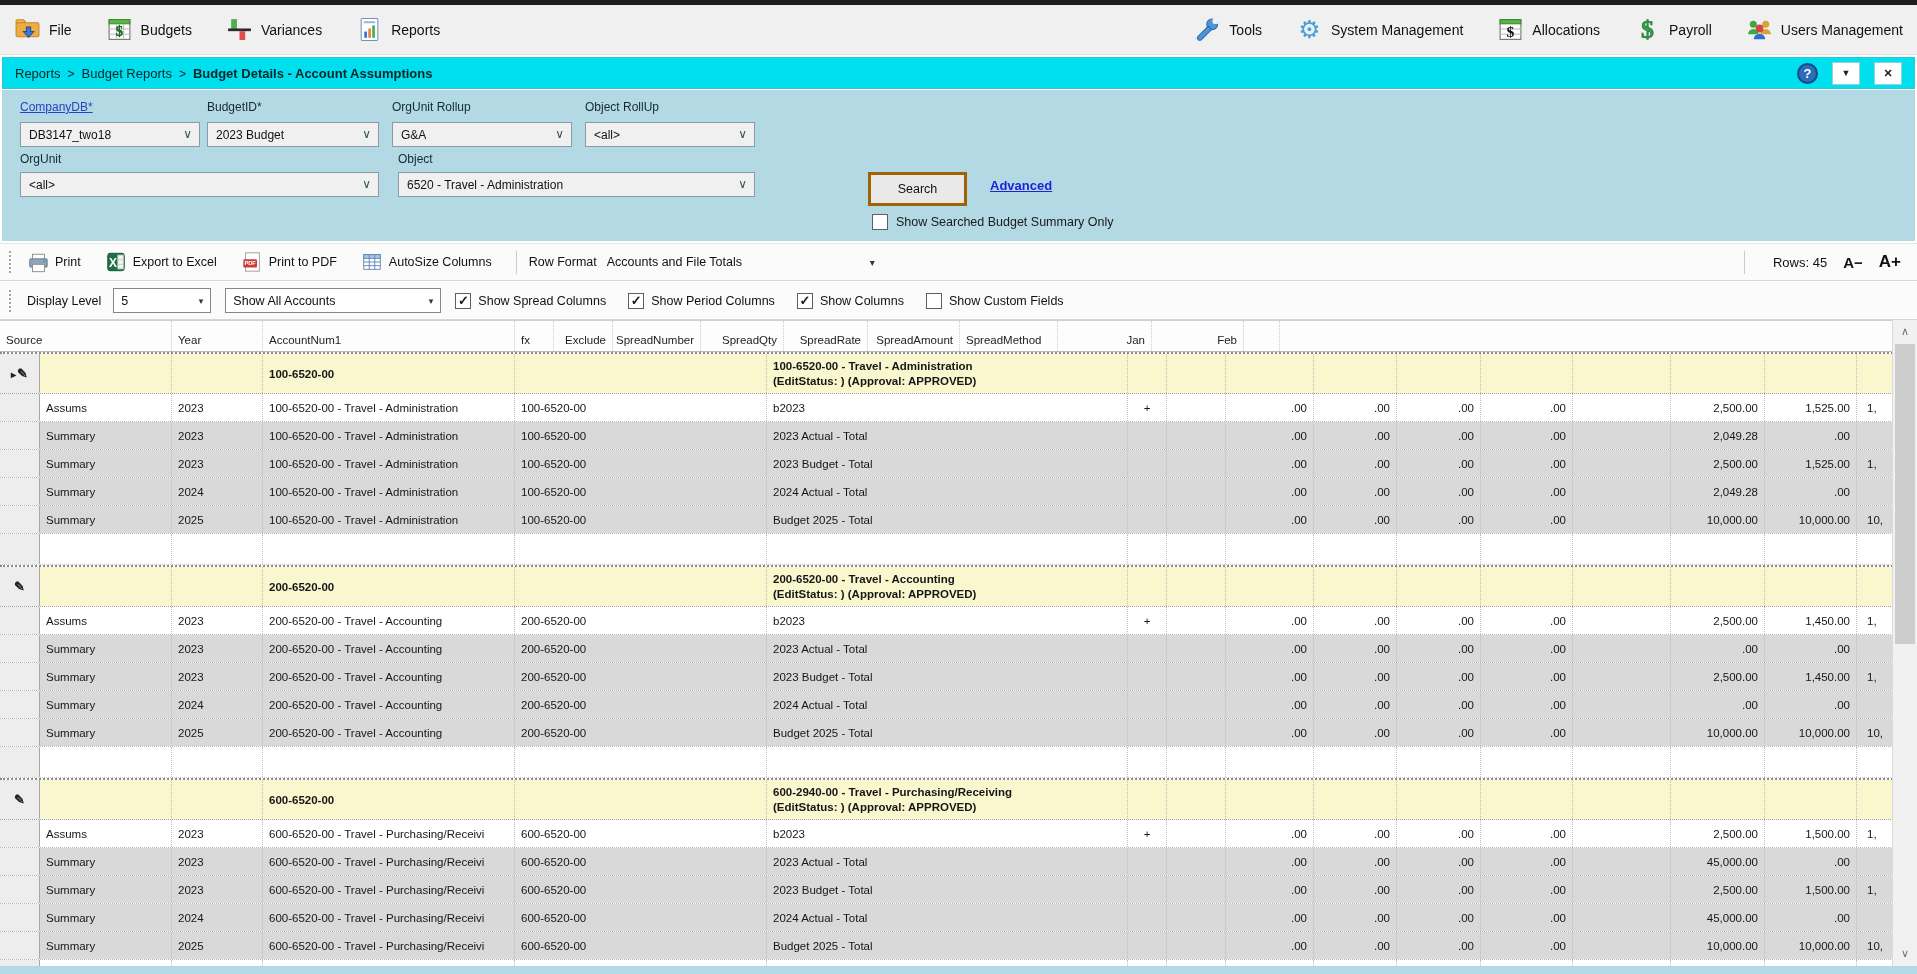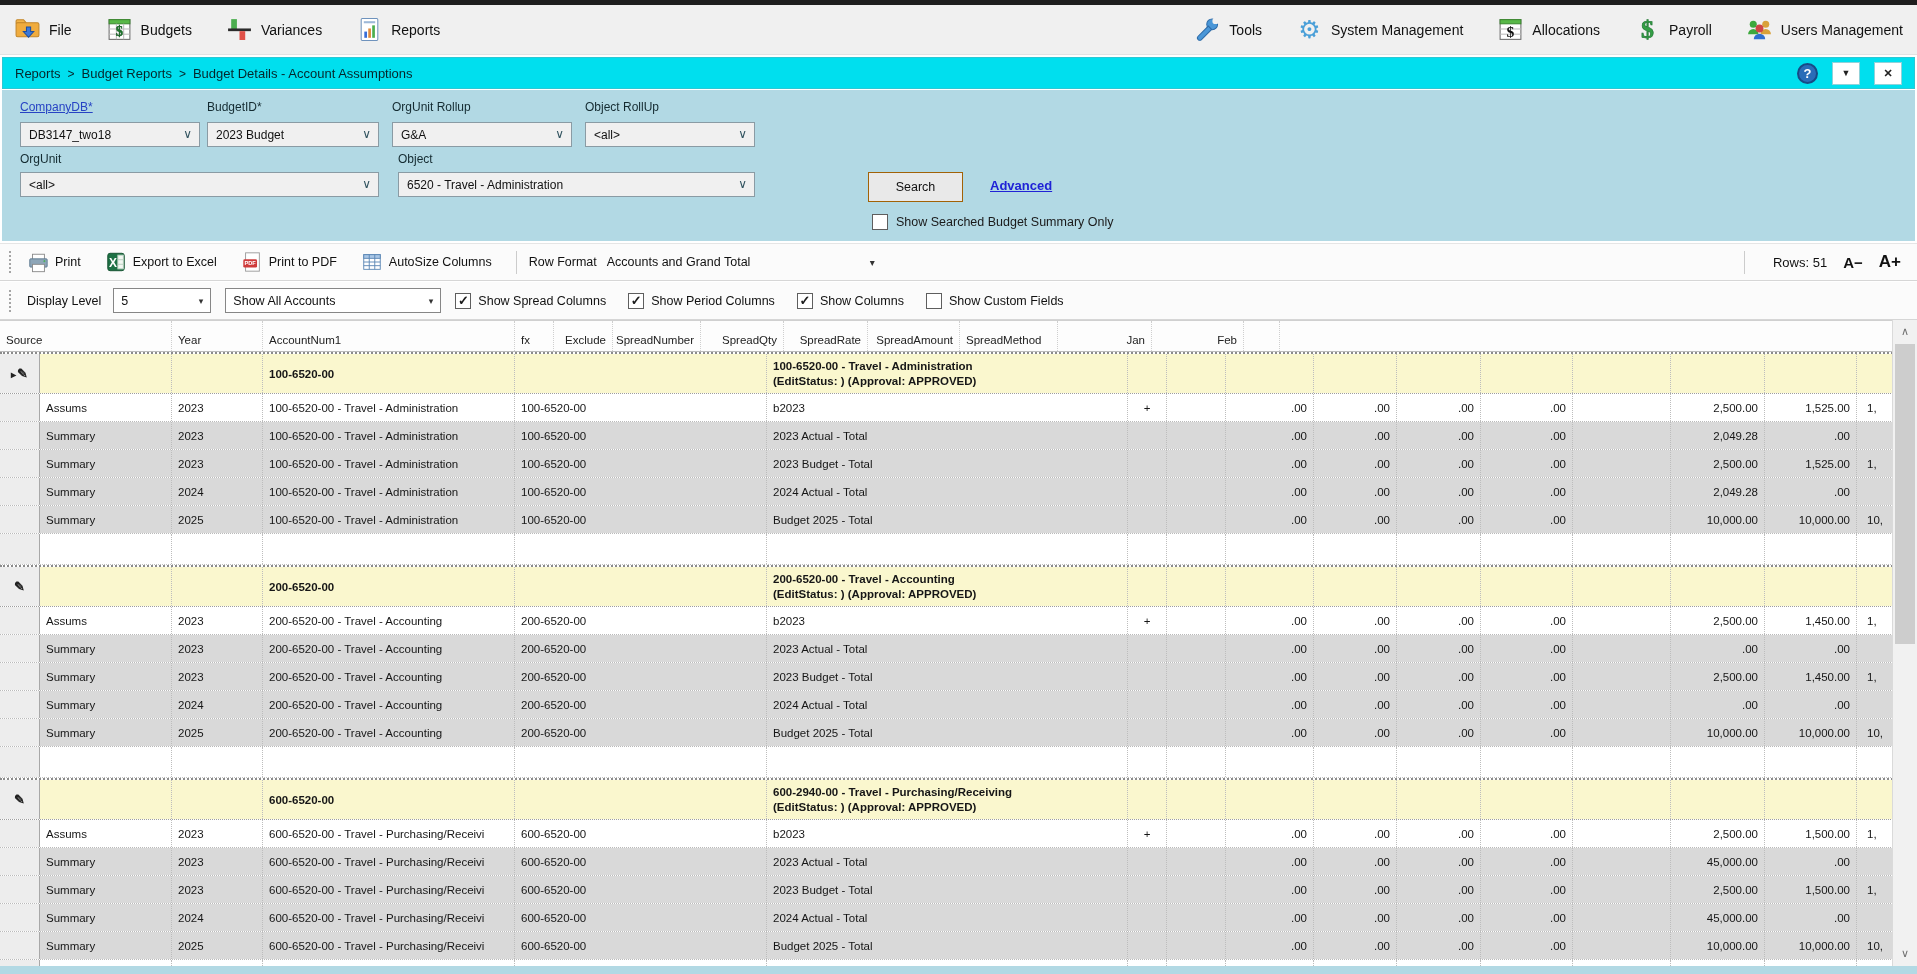--- a/index.html
+++ b/index.html
@@ -12,35 +12,35 @@
            border-bottom:1px solid #e2e2e2;display:flex;align-items:center;
            justify-content:space-between;padding:0 14px;box-sizing:border-box;}
   .menu-group{display:flex;align-items:center;gap:34px;}
   .menu-item{display:flex;align-items:center;gap:8px;font-size:14px;color:#111;cursor:default;}
   .menu-item .ic{width:27px;height:27px;display:flex;align-items:center;justify-content:center;}
   
   #titlebar{position:absolute;top:57px;left:2px;right:2px;height:32px;background:#00dfee;
             border:1px solid #2bc8d4;display:flex;align-items:center;padding:0 12px;box-sizing:border-box;}
   .crumb{font-size:13px;color:#06262b;}
   .crumb-sep{margin:0 7px;font-size:12px;color:#06262b;}
-  .crumb-current{font-weight:normal;}
+  .crumb-current{font-weight:bold;}
   #titlebar-right{margin-left:auto;display:flex;align-items:center;gap:14px;}
   .help-badge{width:21px;height:21px;border-radius:50%;background:#2a6db8;color:#fff;font-weight:bold;
               font-size:13px;display:flex;align-items:center;justify-content:center;border:2px solid #174a85;box-sizing:border-box;}
   .tb-btn{width:26px;height:21px;background:#fff;border:1px solid #8fd2da;display:flex;
           align-items:center;justify-content:center;font-size:11px;color:#222;font-weight:bold;}
   
   #filter-panel{position:absolute;top:90px;left:2px;right:2px;height:151px;background:#b2d9e4;}
   .flabel{position:absolute;font-size:12px;color:#142b31;white-space:nowrap;}
   .flabel.link{color:#2743c4;text-decoration:underline;}
   .dd{position:absolute;height:25px;background:#f0f0f0;border:1px solid #8a9ba4;box-sizing:border-box;
       display:flex;align-items:center;padding:0 24px 0 8px;font-size:12px;color:#111;white-space:nowrap;overflow:hidden;}
   .dd .chev{position:absolute;right:7px;top:4px;color:#31535f;font-size:12px;}
   #search-btn{position:absolute;left:868px;top:172px;width:93px;height:28px;background:#e9e9e9;
-              border:1px solid #a16207;font-size:12.5px;color:#111;display:flex;align-items:center;justify-content:center;}
+              border:3px solid #a16207;font-size:12.5px;color:#111;display:flex;align-items:center;justify-content:center;}
   #advanced-link{position:absolute;left:990px;top:178px;font-size:13px;font-weight:bold;color:#1f22d6;text-decoration:underline;}
   .cb-row{position:absolute;display:flex;align-items:center;gap:8px;font-size:12.5px;}
   .cb{width:16px;height:16px;background:#fff;border:1px solid #5e5e5e;box-sizing:border-box;
       display:inline-flex;align-items:center;justify-content:center;font-size:13px;color:#1b1b1b;font-weight:bold;line-height:1;}
   
   .toolbar{position:absolute;left:0;width:100%;background:#fbfbfb;display:flex;align-items:center;
            font-size:12.5px;color:#111;box-sizing:border-box;}
   #toolbar1{top:243px;height:38px;border-top:1px solid #e5e5e5;border-bottom:1px solid #d6d6d6;}
   #toolbar2{top:282px;height:38px;border-bottom:1px solid #d6d6d6;}
   .grip{width:4px;height:22px;border-left:2px dotted #a5a5a5;margin:0 12px 0 9px;}
@@ -289,26 +289,26 @@
             <line x1="15" y1="4" x2="15" y2="20" stroke="#5b87b5"></line>
             <line x1="3" y1="12" x2="21" y2="12" stroke="#5b87b5"></line>
             <line x1="3" y1="16" x2="21" y2="16" stroke="#5b87b5"></line>
           </svg>
         </span>
       <span>AutoSize Columns</span>
     </div>
     <div class="vsep"></div>
     <span>Row Format</span>
     <div class="flat-dd">
-      <span>Accounts and Grand Total</span>
+      <span>Accounts and File Totals</span>
       <span class="caret">▾</span>
     </div>
     <div id="toolbar1-right">
       <div class="vsep"></div>
-      <span>Rows: 51</span>
+      <span>Rows: 45</span>
       <span class="font-btn">A−</span>
       <span class="font-btn" style="font-size:17px;">A+</span>
     </div>
   </div>
 
   <div class="toolbar" id="toolbar2">
     <div class="grip"></div>
     <span style="margin-right:12px;">Display Level</span>
     <div class="wdd" style="width:98px;">
       <span>5</span>

